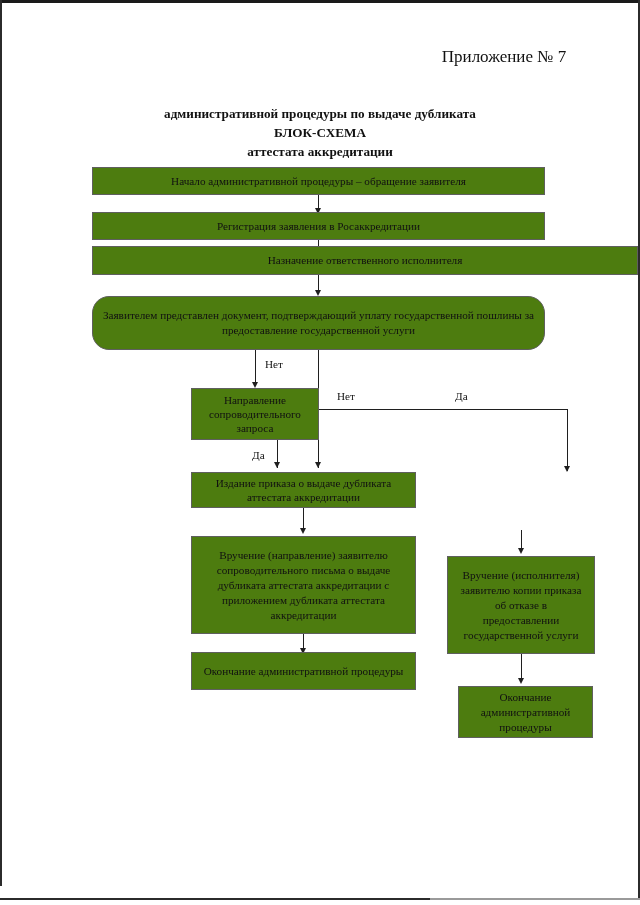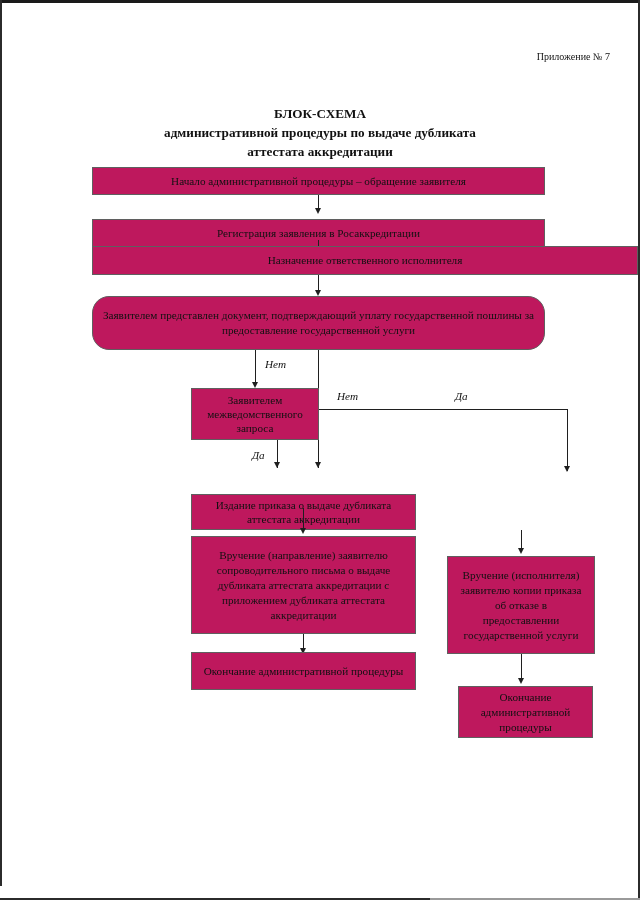--- a/index.html
+++ b/index.html
@@ -38,44 +38,44 @@
     position: absolute; left: 430px; bottom: 5px; width: 210px; height: 2px;
     background: #9a9a9a;
   }
 
   
   .hdr {
     position: absolute;
     left: 330px;
     top: 48px;
     width: 280px;
-    font-size: 10px;
+    font-size: 17px;
     line-height: 18px;
-    text-align: right;
+    text-align: center;
   }
   .hdr-line1 { padding-left: 68px; }
   .hdr-line2 { padding-left: 8px; }
 
   .title-block {
     position: absolute;
     left: 70px;
     top: 104px;
     width: 500px;
     text-align: center;
     font-weight: bold;
     font-size: 13.2px;
     line-height: 19px;
   }
 
   
   .box {
     position: absolute;
     box-sizing: border-box;
     border: 1px solid #5f5f5f;
-    background: #be185d;
+    background: #4d7c0f;
     display: flex;
     align-items: center;
     justify-content: center;
     text-align: center;
     font-size: 11.2px;
     line-height: 14.4px;
     padding: 2px 8px;
   }
   .box span { display: block; width: 100%; }
 
@@ -96,51 +96,50 @@
     border-left: 3.5px solid transparent;
     border-right: 3.5px solid transparent;
     border-top: 6px solid #1f1f1f;
   }
   .edge-label {
     position: absolute;
     font-size: 11.2px;
     line-height: 13px;
     color: #111111;
     white-space: nowrap;
-    font-style: italic;
   }
 </style>
 </head>
 <body>
 
 <div id="page">
 
   <div class="scan-edge-top"></div>
   <div class="scan-edge-left"></div>
   <div class="scan-edge-right"></div>
   <div class="scan-edge-bottom"></div>
   <div class="scan-edge-bottom2"></div>
 
   <div class="hdr">
     <div class="hdr-line1">Приложение № 7</div>
   </div>
 
   <div class="title-block">
+    <div>административной процедуры по выдаче дубликата</div>
     <div>БЛОК-СХЕМА</div>
-    <div>административной процедуры по выдаче дубликата</div>
     <div>аттестата аккредитации</div>
   </div>
 
   <div class="box" style="left:92px; top:167px; width:453px; height:28px;">
     <span>Начало административной процедуры – обращение заявителя</span>
   </div>
   <div class="vline" style="left:318px; top:195px; height:15px;"></div>
   <div class="arrow-down" style="left:315px; top:208px;"></div>
 
-  <div class="box" style="left:92px; top:212px; width:453px; height:28px;margin-top:7px;">
+  <div class="box" style="left:92px; top:212px; width:453px; height:28px;">
     <span>Регистрация заявления в Росаккредитации</span>
   </div>
   <div class="vline" style="left:318px; top:240px; height:14px;"></div>
   <div class="arrow-down" style="left:315px; top:252px;"></div>
 
   <div class="box" style="left:92px; top:246px; width:546px; height:29px;">
     <span>Назначение ответственного исполнителя</span>
   </div>
   <div class="vline" style="left:318px; top:275px; height:18px;"></div>
   <div class="arrow-down" style="left:315px; top:290px;"></div>
@@ -150,35 +149,35 @@
   </div>
 
   <div class="vline" style="left:255px; top:350px; height:34px;"></div>
   <div class="arrow-down" style="left:252px; top:382px;"></div>
   <div class="edge-label" style="left:265px; top:358px;">Нет</div>
 
   <div class="vline" style="left:318px; top:350px; height:118px;"></div>
   <div class="arrow-down" style="left:315px; top:462px;"></div>
 
   <div class="box" style="left:191px; top:388px; width:128px; height:52px; line-height:14px;">
-    <span>Заявителем межведомственного запроса</span>
+    <span>Направление сопроводительного запроса</span>
   </div>
 
   <div class="hline" style="left:319px; top:409px; width:249px;"></div>
   <div class="edge-label" style="left:337px; top:390px;">Нет</div>
 
   <div class="edge-label" style="left:455px; top:390px;">Да</div>
   <div class="vline" style="left:567px; top:409px; height:62px;"></div>
   <div class="arrow-down" style="left:564px; top:466px;"></div>
 
   <div class="vline" style="left:277px; top:440px; height:28px;"></div>
   <div class="arrow-down" style="left:274px; top:462px;"></div>
   <div class="edge-label" style="left:252px; top:449px;">Да</div>
 
-  <div class="box" style="left:191px; top:472px; width:225px; height:36px;margin-top:22px;">
+  <div class="box" style="left:191px; top:472px; width:225px; height:36px;">
     <span>Издание приказа о выдаче дубликата аттестата аккредитации</span>
   </div>
   <div class="vline" style="left:303px; top:508px; height:24px;"></div>
   <div class="arrow-down" style="left:300px; top:528px;"></div>
 
   <div class="box" style="left:191px; top:536px; width:225px; height:98px; line-height:15px;">
     <span>Вручение (направление) заявителю сопроводительного письма о выдаче дубликата аттестата аккредитации с приложением дубликата аттестата аккредитации</span>
   </div>
   <div class="vline" style="left:303px; top:634px; height:18px;"></div>
   <div class="arrow-down" style="left:300px; top:648px;"></div>

